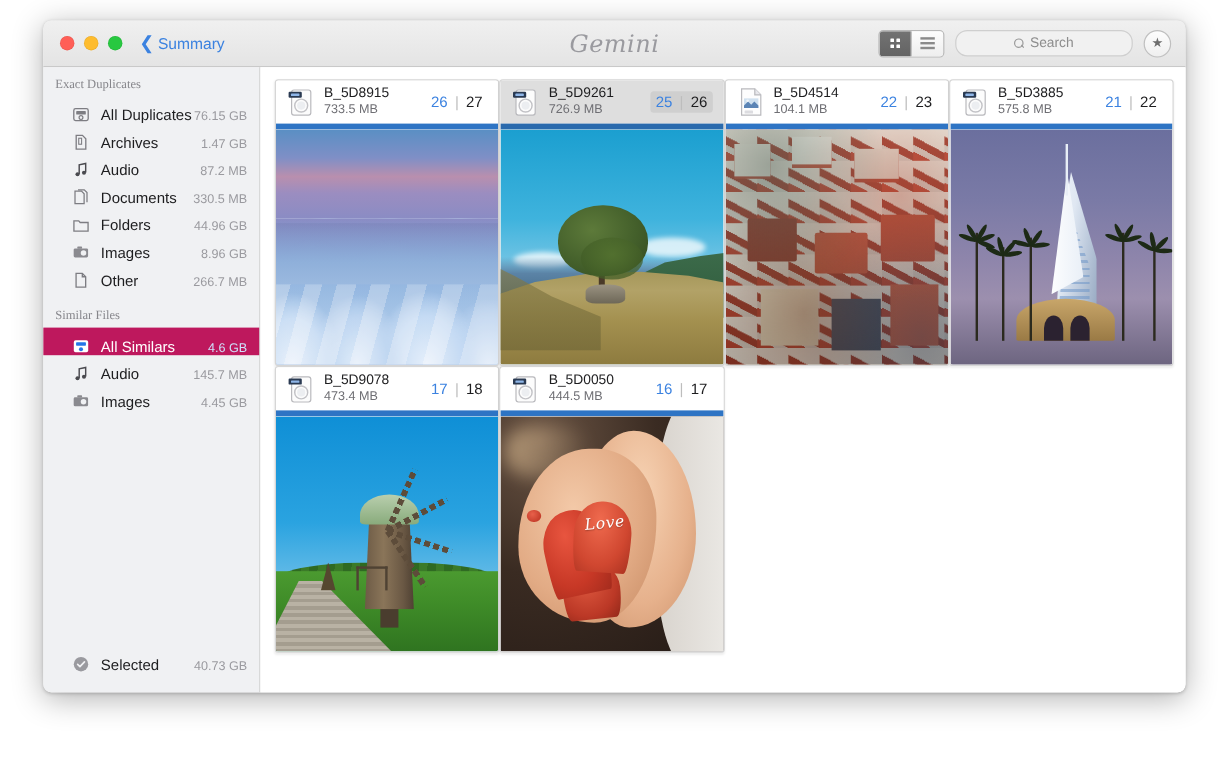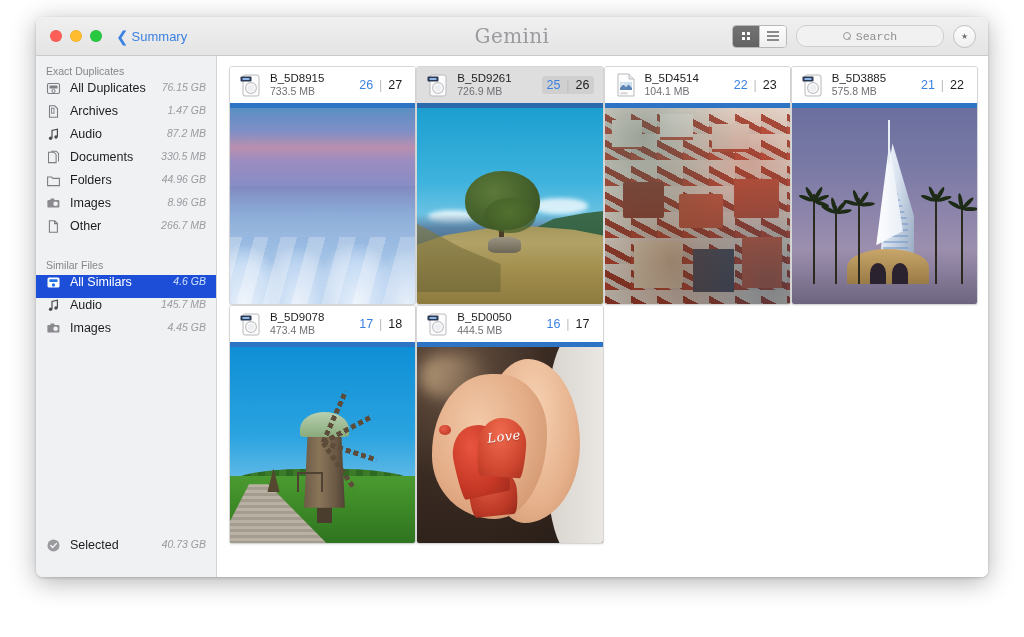--- a/index.html
+++ b/index.html
@@ -66,33 +66,33 @@
     line-height: 1;
     color: #3b82e0;
     font-weight: 300;
   }
 
   #app-logo {
     position: absolute;
     left: 0; right: 0;
     text-align: center;
     font-family: "DejaVu Serif", serif;
+    font-style: italic;
     font-size: 20px;
     color: #9a9a9f;
     letter-spacing: 0.4px;
     pointer-events: none;
   }
 
   #titlebar-right {
     margin-left: auto;
     margin-right: 12px;
     display: flex;
     align-items: center;
     gap: 9px;
-    font-family: Liberation Mono, monospace;
   }
 
   .segmented {
     display: flex;
     border: 1px solid #b8b8b8;
     border-radius: 4px;
     overflow: hidden;
     height: 21px;
     background: #fdfdfd;
   }
@@ -156,34 +156,35 @@
     border-right: 1px solid #d3d3d3;
     display: flex;
     flex-direction: column;
     padding-top: 6px;
     position: relative;
   }
   .side-header {
     font-size: 10.5px;
     color: #86868b;
     padding: 3px 0 4px 10px;
+    font-family: Liberation Serif, serif;
   }
   .side-item {
     height: 23px;
     display: flex;
-    align-items: flex-start;
-    padding: 0 10px 0 10px;
+    align-items: flex-end;
+    padding: 0 10px 0 24px;
     font-size: 12.5px;
     color: #1d1d1f;
     cursor: default;
   }
-  .side-item.selected { background: #1d4ed8; color: #fff; }
+  .side-item.selected { background: #be185d; color: #fff; }
   .side-item.selected .side-size { color: #cfe0fb; }
   .side-label { flex: 1; margin-left: 9px; }
-  .side-size { font-size: 10.5px; color: #9a9a9f; font-style: italic; }
+  .side-size { font-size: 10.5px; color: #9a9a9f; }
   .side-icon { width: 15px; height: 15px; display: flex; align-items: center; justify-content: center; }
   .side-icon svg { display: block; }
 
   #sidebar-spacer { flex: 1; }
   #selected-row { margin-bottom: 16px; }
 
   
   #content {
     flex: 1;
     display: flex;

